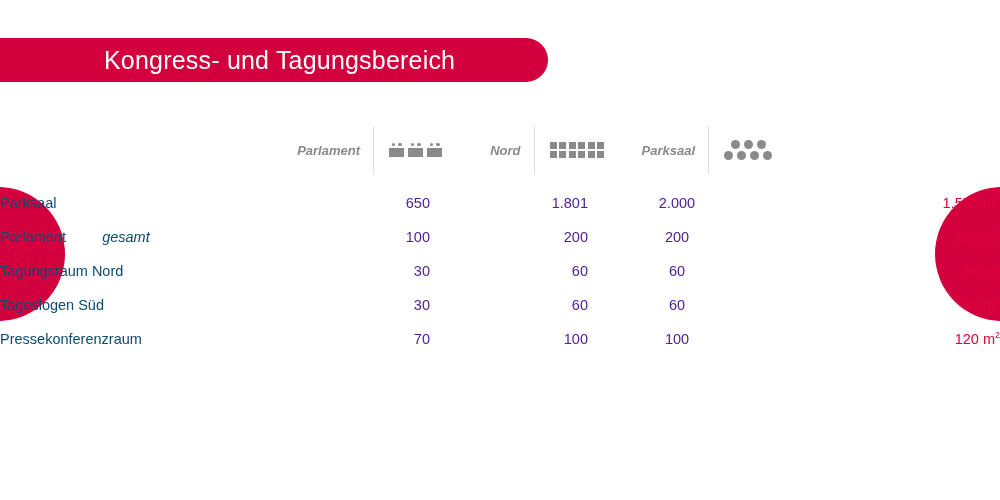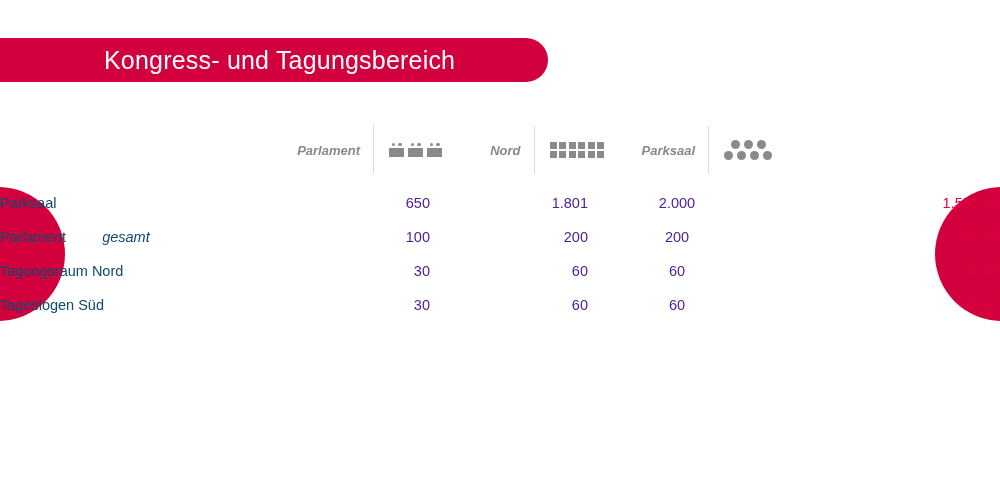--- a/index.html
+++ b/index.html
@@ -300,15 +300,22 @@
       </tr>
 
       <tr class="data-row">
         <td class="room"><span>Tageslogen Süd</span><span class="gesamt"></span></td>
         <td class="num parl">30</td>
         <td class="num reihe">60</td>
         <td class="num steh">60</td>
         <td class="area"><span>95 m</span><span class="sup">2</span></td>
       </tr>
 
+      <tr class="data-row">
+        <td class="room"><span>Pressekonferenzraum</span><span class="gesamt"></span></td>
+        <td class="num parl">70</td>
+        <td class="num reihe">100</td>
+        <td class="num steh">100</td>
+        <td class="area"><span>120 m</span><span class="sup">2</span></td>
+      </tr>
     </tbody>
   </table>
 </div>
 
 </body></html>

